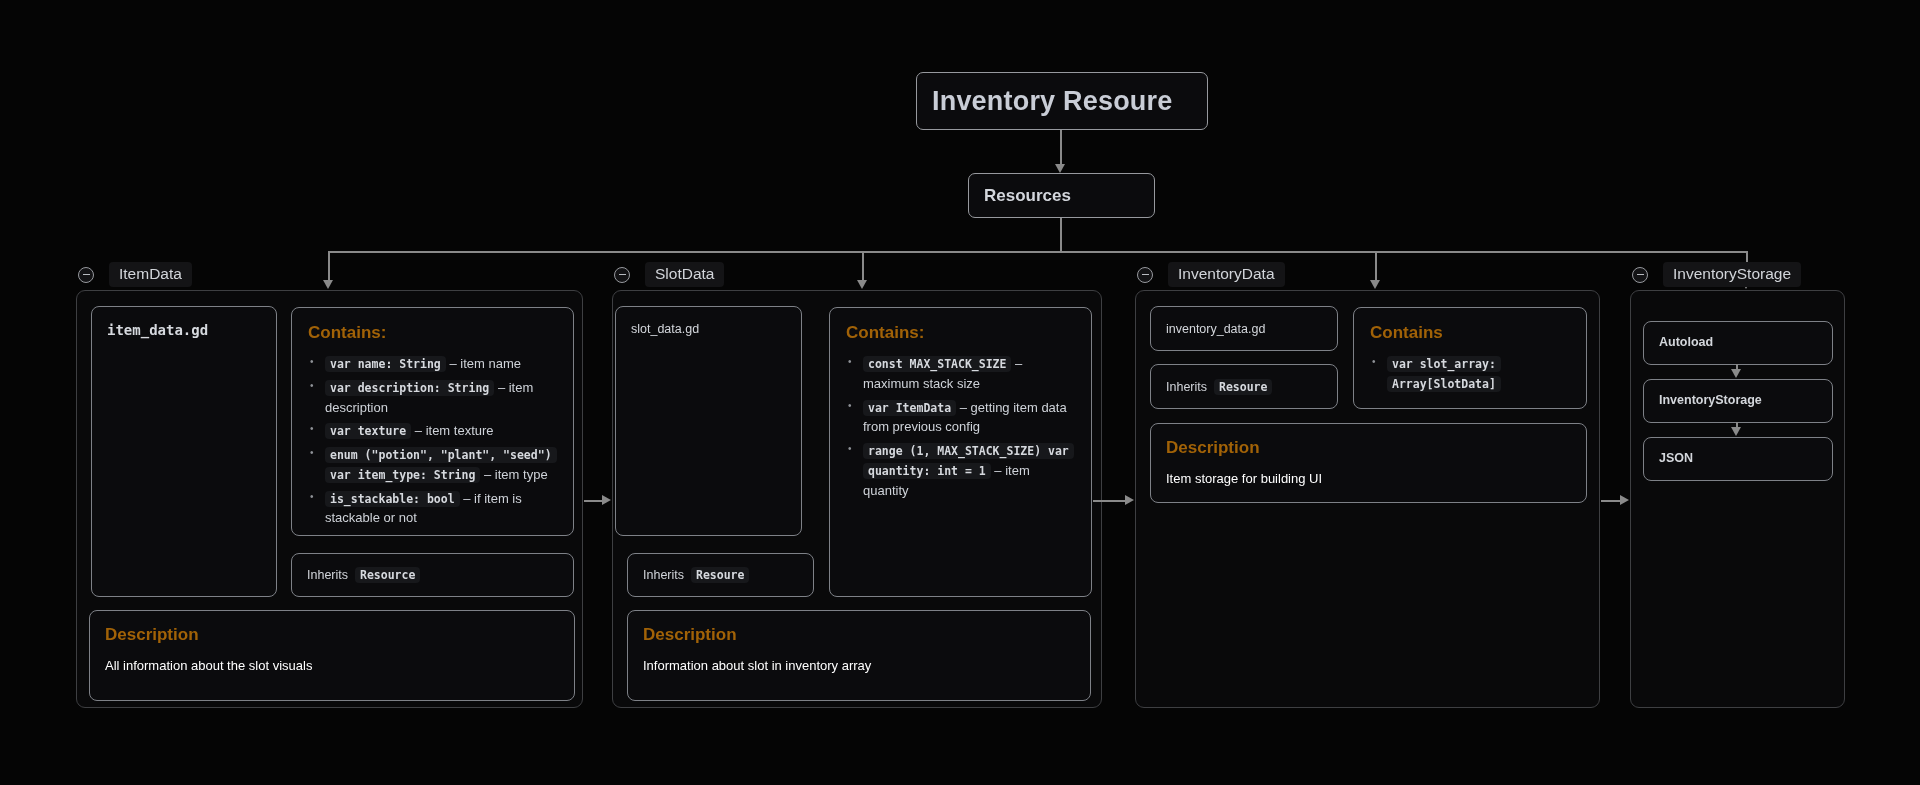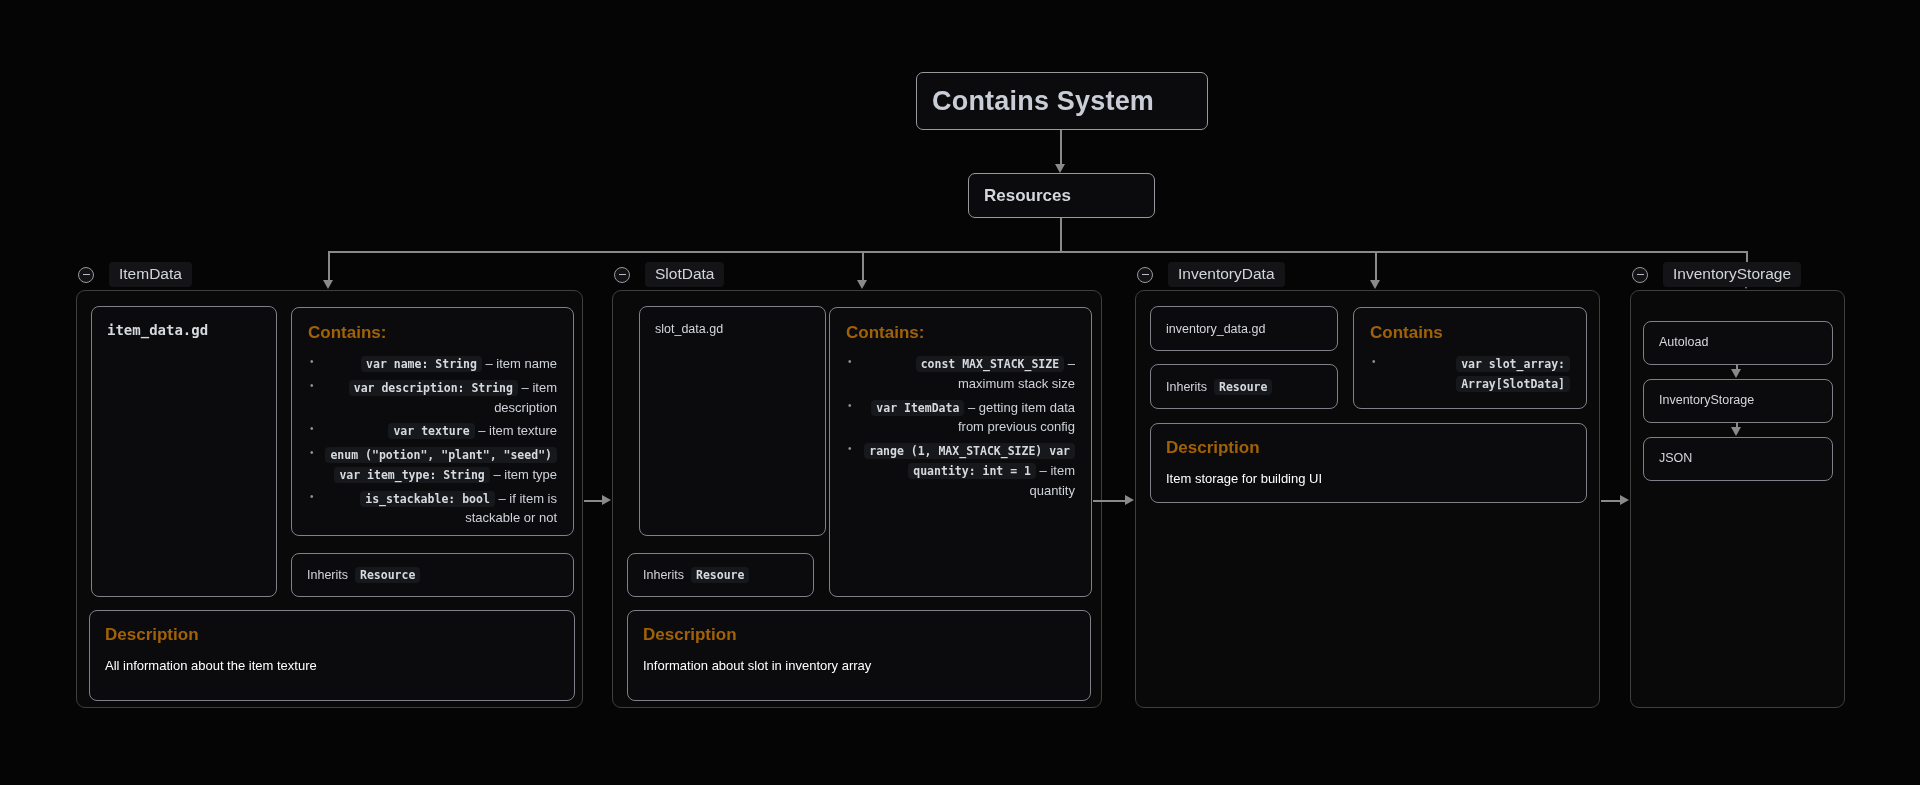--- a/index.html
+++ b/index.html
@@ -18,40 +18,40 @@
   .gchip{background:#141416;border-radius:4px;padding:3px 10px 4px;font-size:15.5px;color:#d2d5da;}
   
   .node{border:1.4px solid #7e8187;border-radius:8px;background:#0b0b0d;}
   .filelabel{position:absolute;left:15px;top:15px;font-size:12.5px;color:#d4d7dc;}
   .mono{font-family:"DejaVu Sans Mono", monospace;font-weight:700;font-size:14px;color:#d6d9de;}
   .codechip{font-family:"DejaVu Sans Mono", monospace;font-weight:700;font-size:11.5px;color:#d6d9de;
     background:#17181b;border-radius:4px;padding:1px 5px;box-decoration-break:clone;-webkit-box-decoration-break:clone;}
   .sect-title{font-weight:700;font-size:17px;color:#a16207;}
   .contains-box{padding:15px 16px;}
   .bullets{list-style:none;margin:11px 0 0;padding:0;}
-  .bullets li{position:relative;padding-left:17px;margin-bottom:4px;font-size:13px;color:#cfd3d9;line-height:1.52;text-align:right;}
+  .bullets li{position:relative;padding-left:17px;margin-bottom:4px;font-size:13px;color:#cfd3d9;line-height:1.52;}
   .bullets li::before{content:"•";position:absolute;left:2px;top:0;font-size:10px;color:#8e9196;}
   .btext{color:#cfd3d9;}
   .inherits-box{display:flex;align-items:center;padding-left:15px;font-size:12.5px;color:#d2d5da;gap:7px;}
   .desc-box{padding:14px 15px;}
   .desc-body{font-size:13px;color:#ffffff;margin-top:13px;}
   
   .cl{position:absolute;background:#8a8a8a;z-index:3;}
   .ah-down{position:absolute;width:0;height:0;border-left:5.5px solid transparent;border-right:5.5px solid transparent;
     border-top:9px solid #8a8a8a;z-index:3;}
   .ah-right{position:absolute;width:0;height:0;border-top:5.5px solid transparent;border-bottom:5.5px solid transparent;
     border-left:9px solid #8a8a8a;z-index:3;}
 </style>
 </head>
 <body>
 
 <div class="abs" style="left:0;top:0;width:1920px;height:785px;">
 
   <div class="abs bignode" style="left:916px;top:72px;width:292px;height:58px;">
-    <span class="title-text">Contains System</span>
+    <span class="title-text">Inventory Resoure</span>
   </div>
 
   <div class="abs bignode" style="left:968px;top:173px;width:187px;height:45px;">
     <span class="res-text">Resources</span>
   </div>
 
   <div class="cl" style="left:1060px;top:130px;width:1.5px;height:35px;"></div>
   <div class="ah-down" style="left:1055px;top:164px;"></div>
   <div class="cl" style="left:1060px;top:218px;width:1.5px;height:33px;"></div>
   <div class="cl" style="left:328px;top:251px;width:1420px;height:1.5px;"></div>
@@ -93,30 +93,30 @@
         <li><span class="codechip">enum ("potion", "plant", "seed") var item_type: String</span> <span class="btext">– item type</span></li>
         <li><span class="codechip">is_stackable: bool</span> <span class="btext">– if item is stackable or not</span></li>
       </ul>
     </div>
     <div class="abs node inherits-box" style="left:214px;top:262px;width:283px;height:44px;">
       <span>Inherits</span>
       <span class="codechip">Resource</span>
     </div>
     <div class="abs node desc-box" style="left:12px;top:319px;width:486px;height:91px;">
       <div class="sect-title">Description</div>
-      <div class="desc-body">All information about the item texture</div>
+      <div class="desc-body">All information about the slot visuals</div>
     </div>
   </div>
 
   <div class="ghead" style="left:614px;top:262px;">
     <span class="collapse"></span>
     <span class="gchip">SlotData</span>
   </div>
   <div class="abs group" style="left:612px;top:290px;width:490px;height:418px;">
-    <div class="abs node" style="left:26px;top:15px;width:187px;height:230px;">
+    <div class="abs node" style="left:2px;top:15px;width:187px;height:230px;">
       <span class="filelabel">slot_data.gd</span>
     </div>
     <div class="abs node contains-box" style="left:216px;top:16px;width:263px;height:290px;">
       <div class="sect-title">Contains:</div>
       <ul class="bullets">
         <li><span class="codechip">const MAX_STACK_SIZE</span> <span class="btext">– maximum stack size</span></li>
         <li><span class="codechip">var ItemData</span> <span class="btext">– getting item data from previous config</span></li>
         <li><span class="codechip">range (1, MAX_STACK_SIZE) var quantity: int = 1</span> <span class="btext">– item quantity</span></li>
       </ul>
     </div>
@@ -151,21 +151,21 @@
     <div class="abs node desc-box" style="left:14px;top:132px;width:437px;height:80px;">
       <div class="sect-title">Description</div>
       <div class="desc-body">Item storage for building UI</div>
     </div>
   </div>
 
   <div class="ghead" style="left:1632px;top:262px;">
     <span class="collapse"></span>
     <span class="gchip">InventoryStorage</span>
   </div>
-  <div class="abs group" style="left:1630px;top:290px;width:215px;height:418px;">
+  <div class="abs group" style="left:1630px;top:290px;width:215px;height:418px;font-weight:bold;">
     <div class="abs node" style="left:12px;top:30px;width:190px;height:44px;">
       <span class="filelabel" style="top:13px;">Autoload</span>
     </div>
     <div class="abs node" style="left:12px;top:88px;width:190px;height:44px;">
       <span class="filelabel" style="top:13px;">InventoryStorage</span>
     </div>
     <div class="abs node" style="left:12px;top:146px;width:190px;height:44px;">
       <span class="filelabel" style="top:13px;">JSON</span>
     </div>
   </div>

